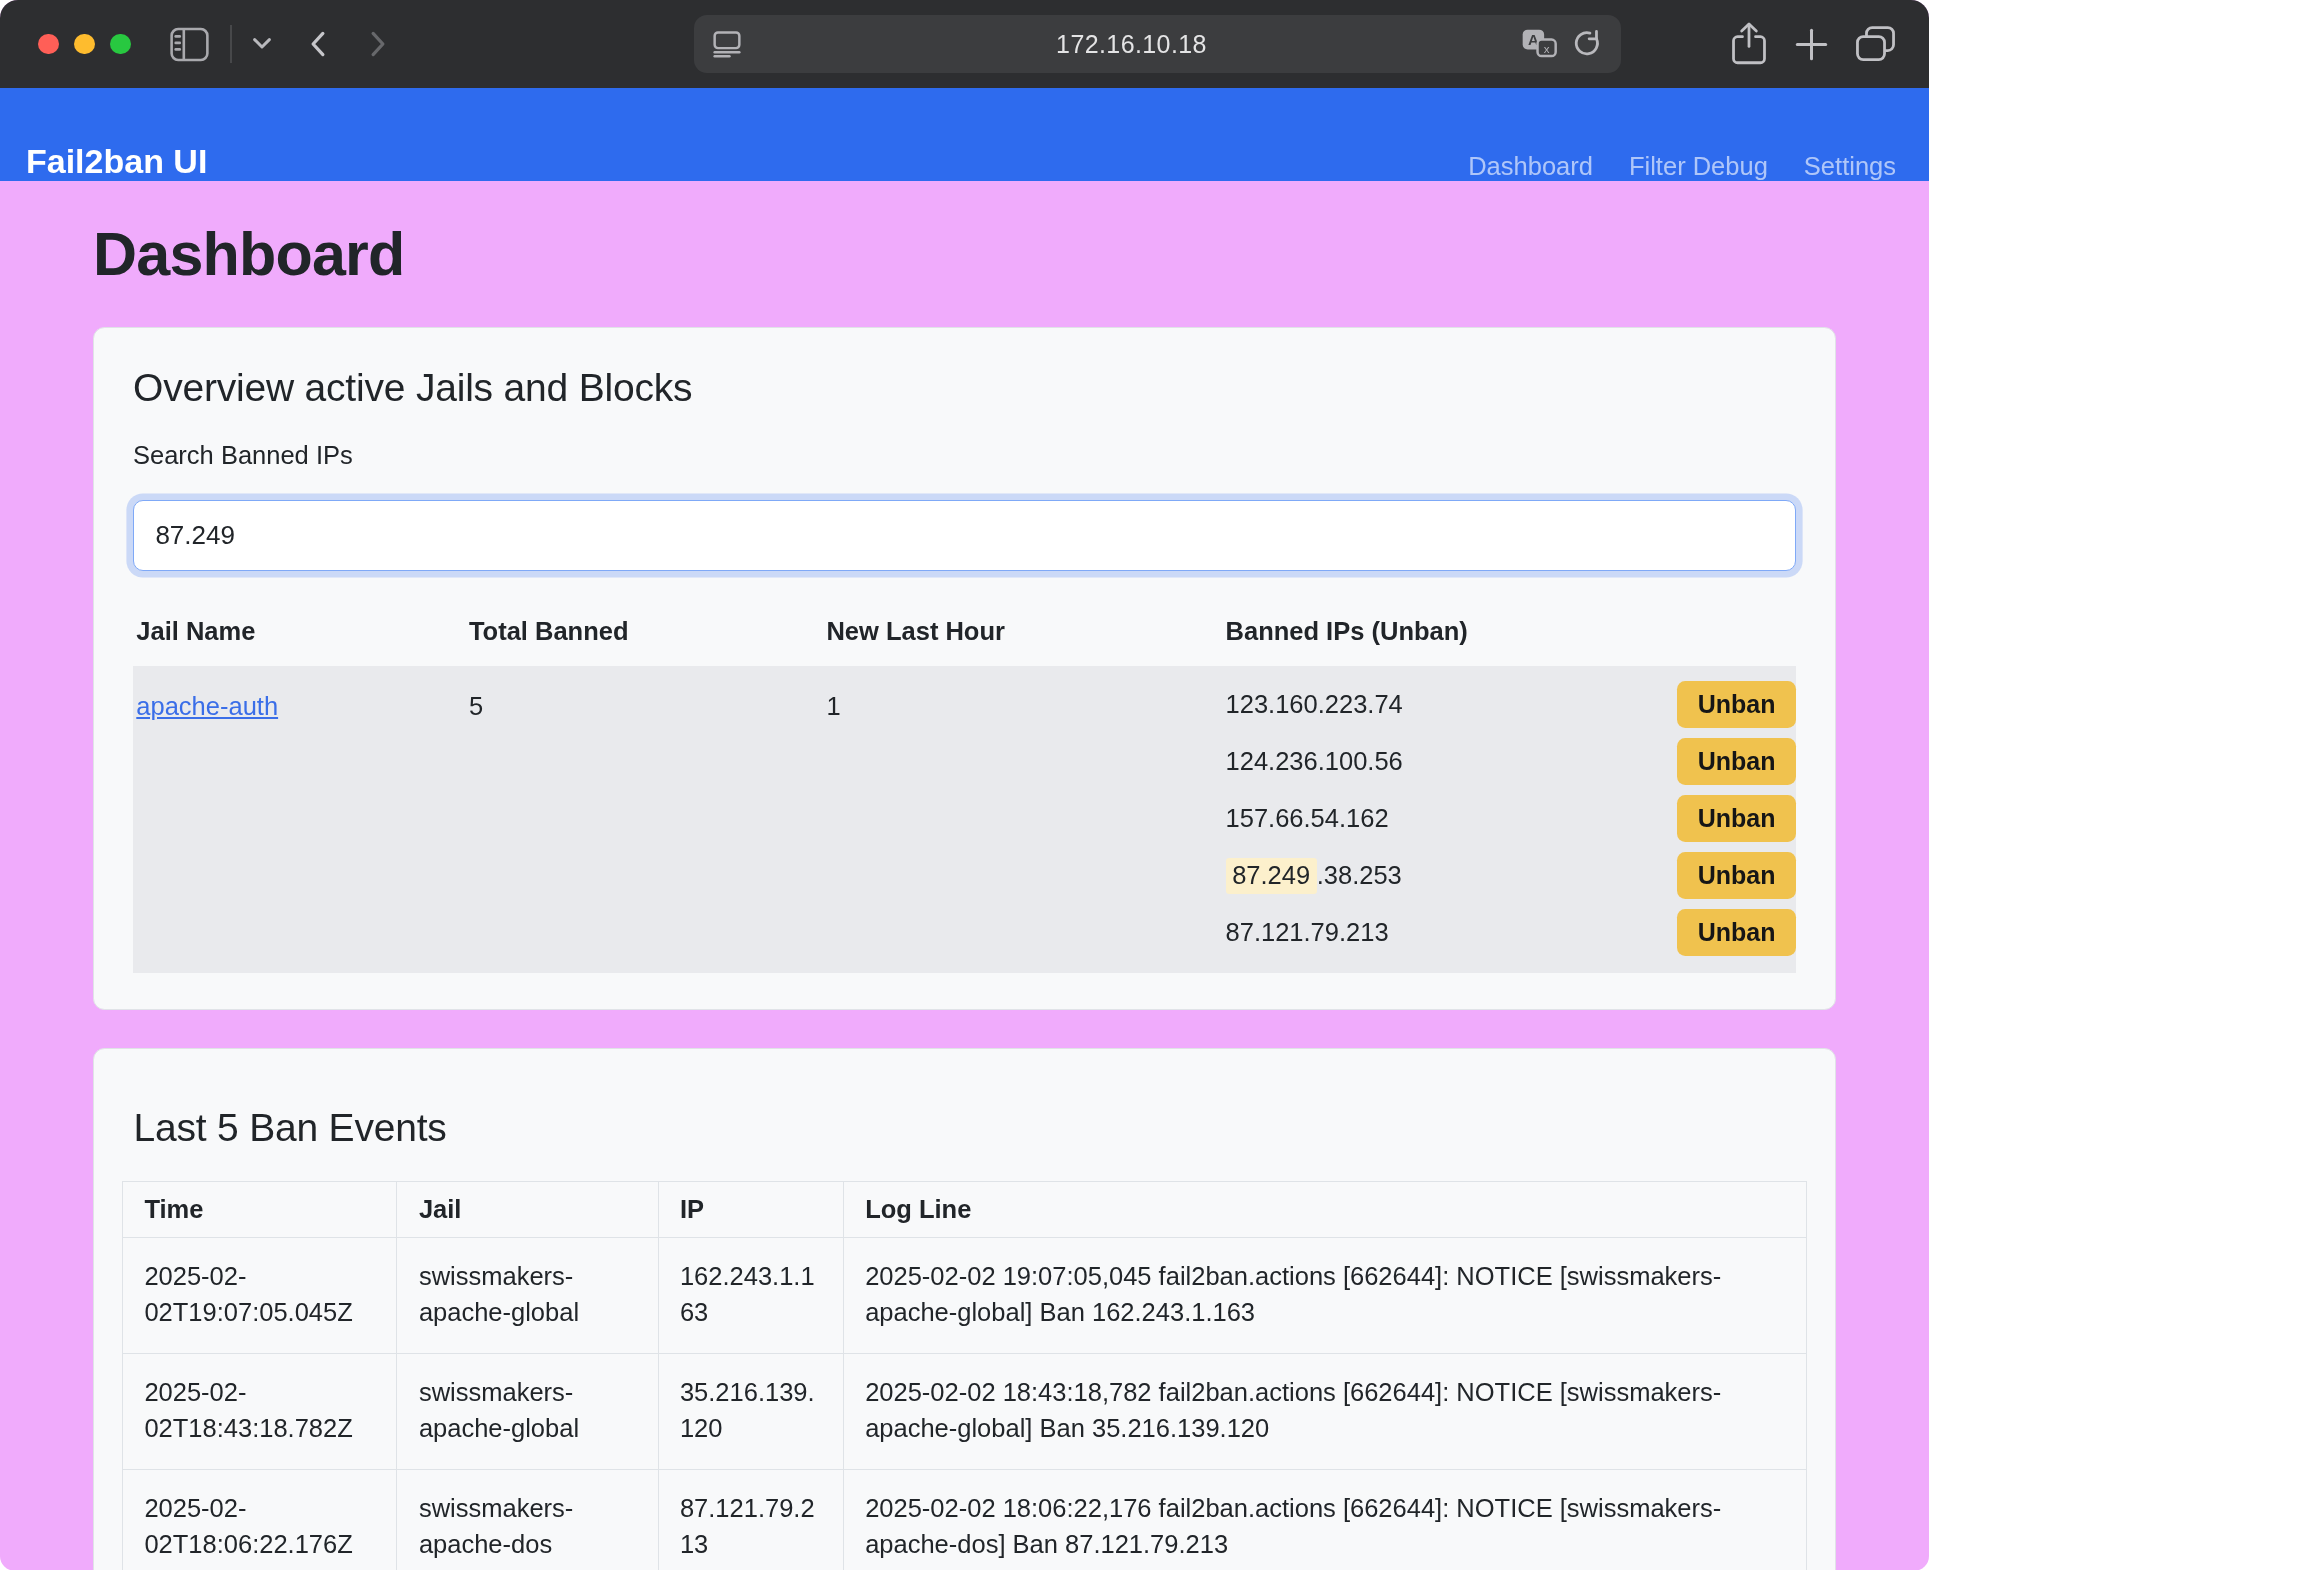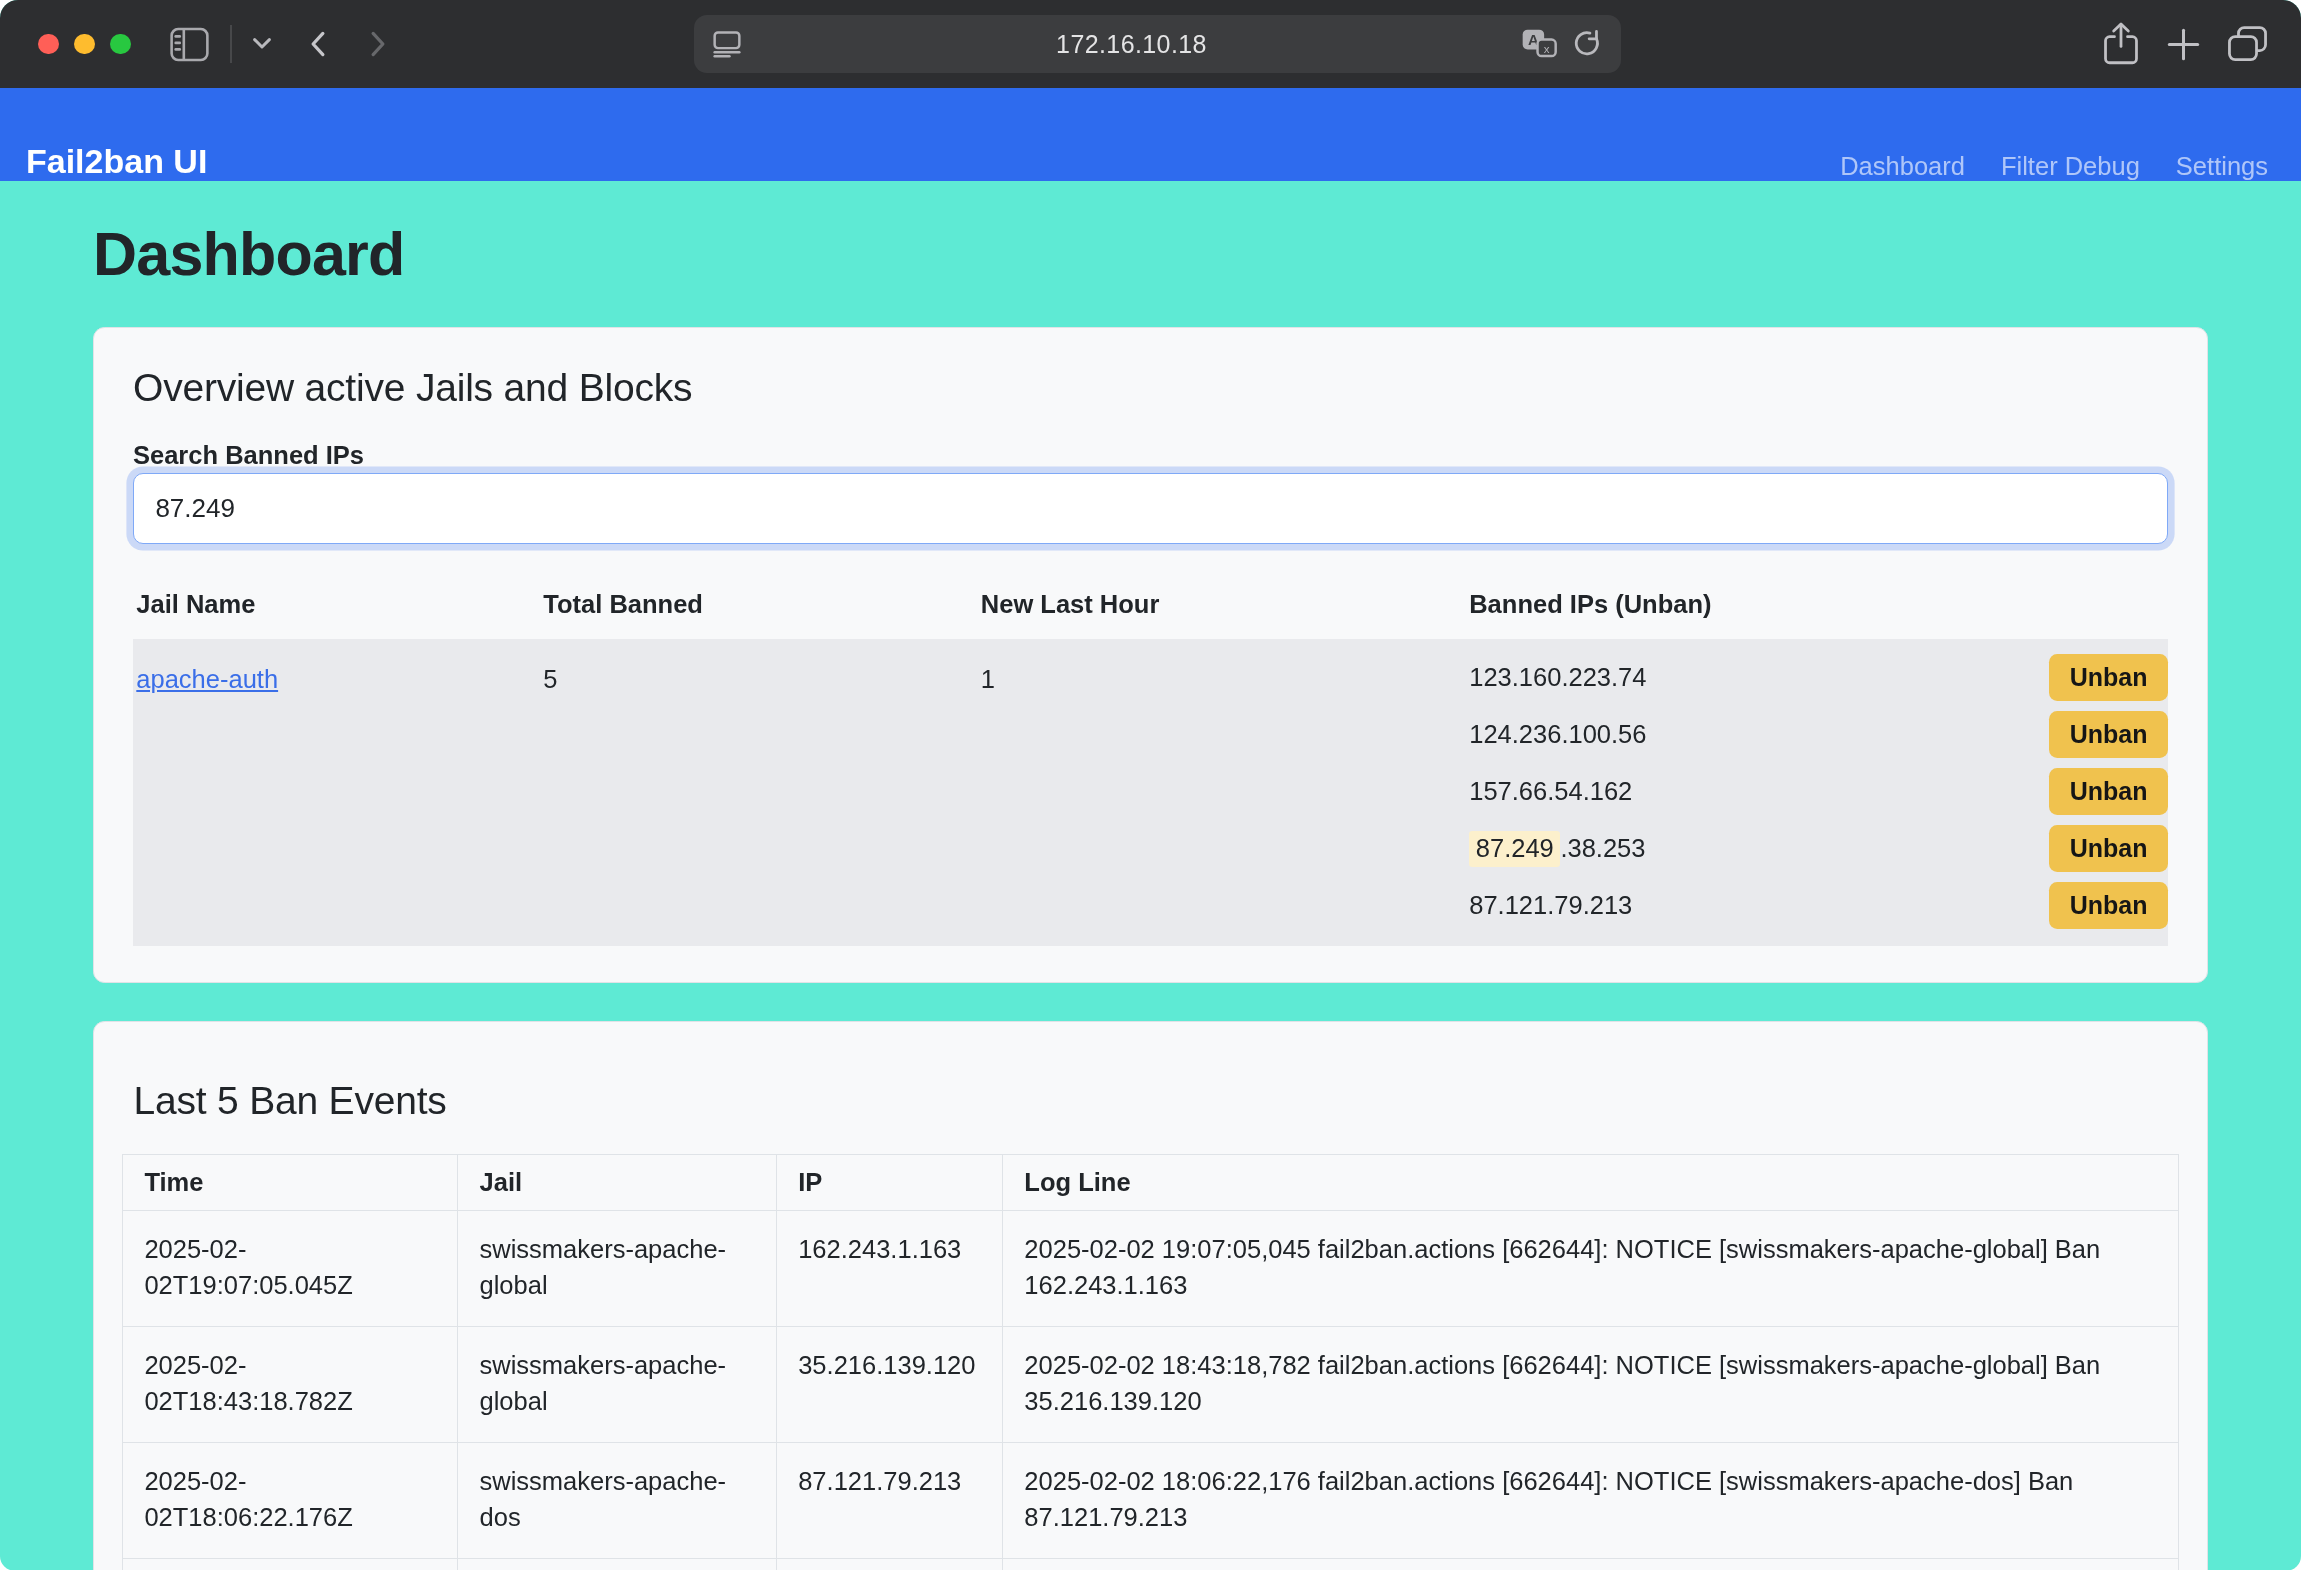--- a/index.html
+++ b/index.html
@@ -1,18 +1,18 @@
 <!DOCTYPE html>
 <html style="font-size:13px"><head>
 <meta charset="utf-8">
 <style>
   * { margin:0; padding:0; box-sizing:border-box; }
   html,body { background:#ffffff; font-family:"Liberation Sans", sans-serif; }
-  .window{ width:2301px; height:1571px; border-radius:18px 18px 15px 15px; overflow:hidden;
-           position:relative; background:#5eead4; }
+  .window{ width:1929px; height:1571px; border-radius:18px 18px 15px 15px; overflow:hidden;
+           position:relative; background:#f0abfc; }
 
   
   .chrome{ height:88px; background:#2d2e30; position:relative; display:flex; align-items:center; }
   .traffic{ display:flex; gap:15.6px; margin-left:38px; }
   .traffic span{ width:20.5px; height:20.5px; border-radius:50%; display:block; }
   .t-close{ background:#ff5f57; } .t-min{ background:#febc2e; } .t-zoom{ background:#28c840; }
   .chrome-left{ display:flex; align-items:center; margin-left:39px; gap:20px; }
   .chrome-divider{ width:1.6px; height:38px; background:#47484a; margin:0 1.6px; }
   .icon-btn{ background:none; border:none; display:flex; align-items:center; justify-content:center; cursor:default; }
   .url-field{ position:absolute; left:694px; top:15px; width:927px; height:58px; background:#3c3d3f;
@@ -28,21 +28,21 @@
   .nav-links a{ color:rgba(255,255,255,.62); font-size:25.5px; text-decoration:none; }
 
   
   main{ height:1390px; padding:0 93px; overflow:hidden; }
   h1{ margin-top:38px; font-size:61px; font-weight:600; color:#212529; letter-spacing:-0.8px; }
   .card{ background:#f8f9fa; border:1.6px solid #e0e3e7; border-radius:11.5px; margin-top:38px; }
   .card-inner{ padding:38px 39px 36px; }
   .card h2{ font-size:39px; font-weight:500; color:#212529; margin-bottom:31px; letter-spacing:-0.2px; }
 
   
-  .search-label{ display:block; font-size:25.5px; color:#212529; margin-bottom:3px;font-weight:bold; }
+  .search-label{ display:block; font-size:25.5px; color:#212529; margin-bottom:30px; }
   .search-input{ width:100%; height:71px; border:1.6px solid #7fa9f7; border-radius:10px;
                  box-shadow:0 0 0 6.6px rgba(46,107,238,.22); background:#ffffff;
                  font-size:26px; color:#212529; padding:0 21.4px; outline:none;
                  font-family:"Liberation Sans", sans-serif; }
   table{ border-collapse:collapse; width:100%; table-layout:fixed; }
   .jails{ margin-top:25px; font-size:25.5px; color:#212529; }
   .jails col.c1{ width:20%; } .jails col.c2{ width:21.5%; } .jails col.c3{ width:24%; } .jails col.c4{ width:34.5%; }
   .jails th{ text-align:left; font-weight:700; padding:20.5px 6.6px 20.5px 3.3px; font-size:25.5px; }
   .jails tbody tr{ background:#e9eaed; }
   .jails td{ vertical-align:top; padding:26px 6.6px 13px 3.3px; }

